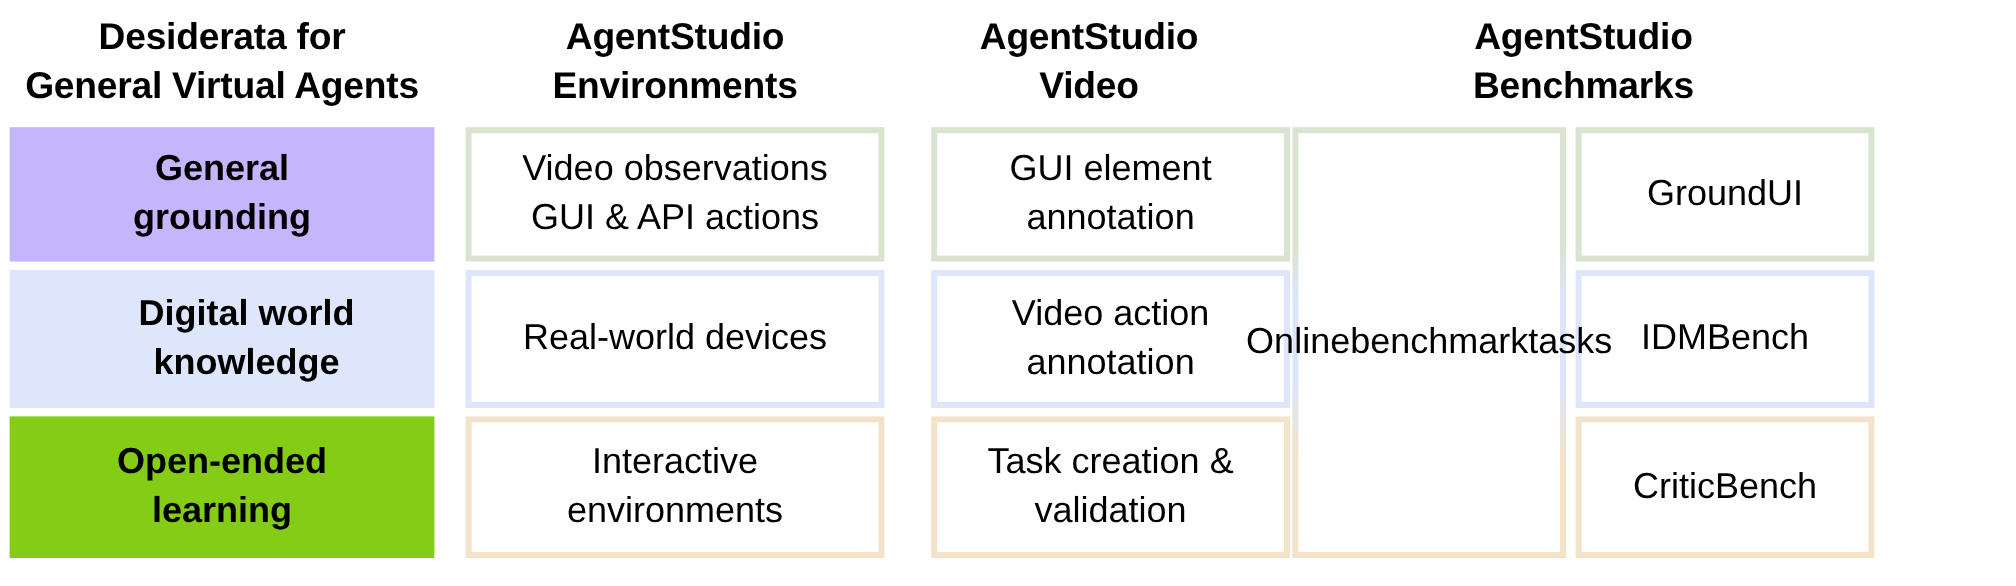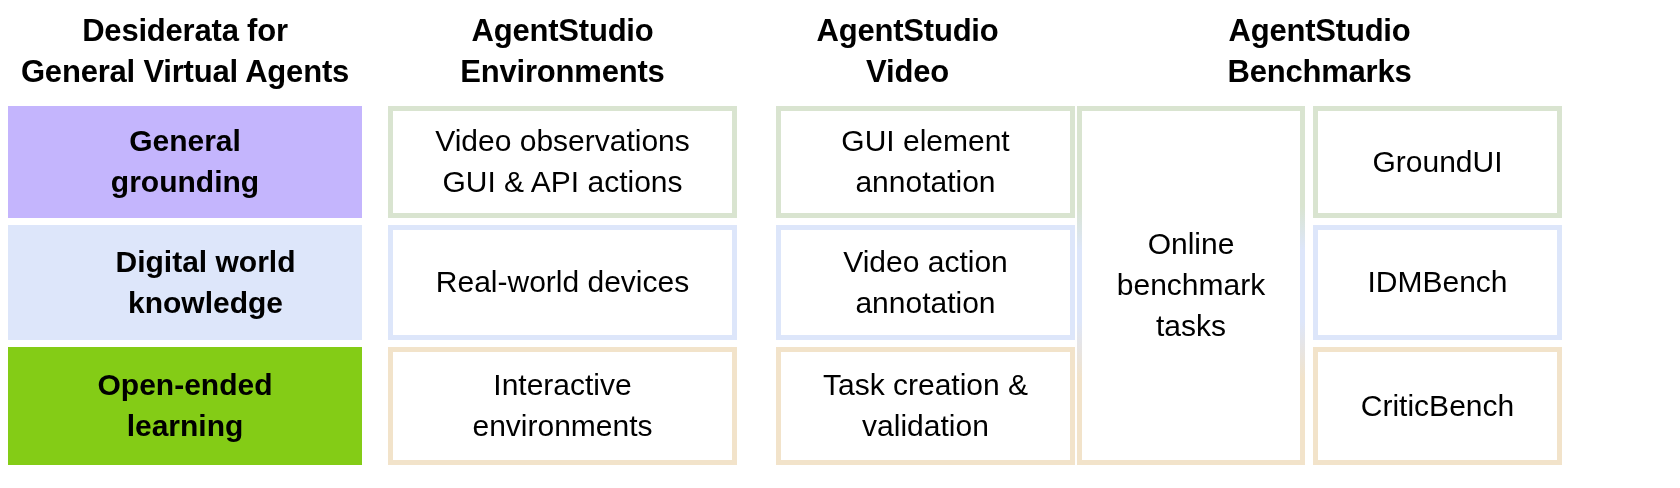--- a/index.html
+++ b/index.html
@@ -110,21 +110,21 @@
       linear-gradient(#ffffff, #ffffff) padding-box,
       linear-gradient(to bottom,
         #d9e4d0 0%,
         #d9e4d0 28%,
         #dde6fa 40%,
         #dde6fa 60%,
         #f2e3ca 76%,
         #f2e3ca 100%) border-box;
     border: 5px solid transparent;
     display: flex;
-    flex-direction: column;
+    flex-direction: row;
     align-items: center;
     justify-content: center;
     text-align: center;
     font-size: 30px;
     line-height: 1.36;
     white-space: nowrap;
   }
   #cell-online-tasks .tl { display: block; }
 </style>
 </head>

